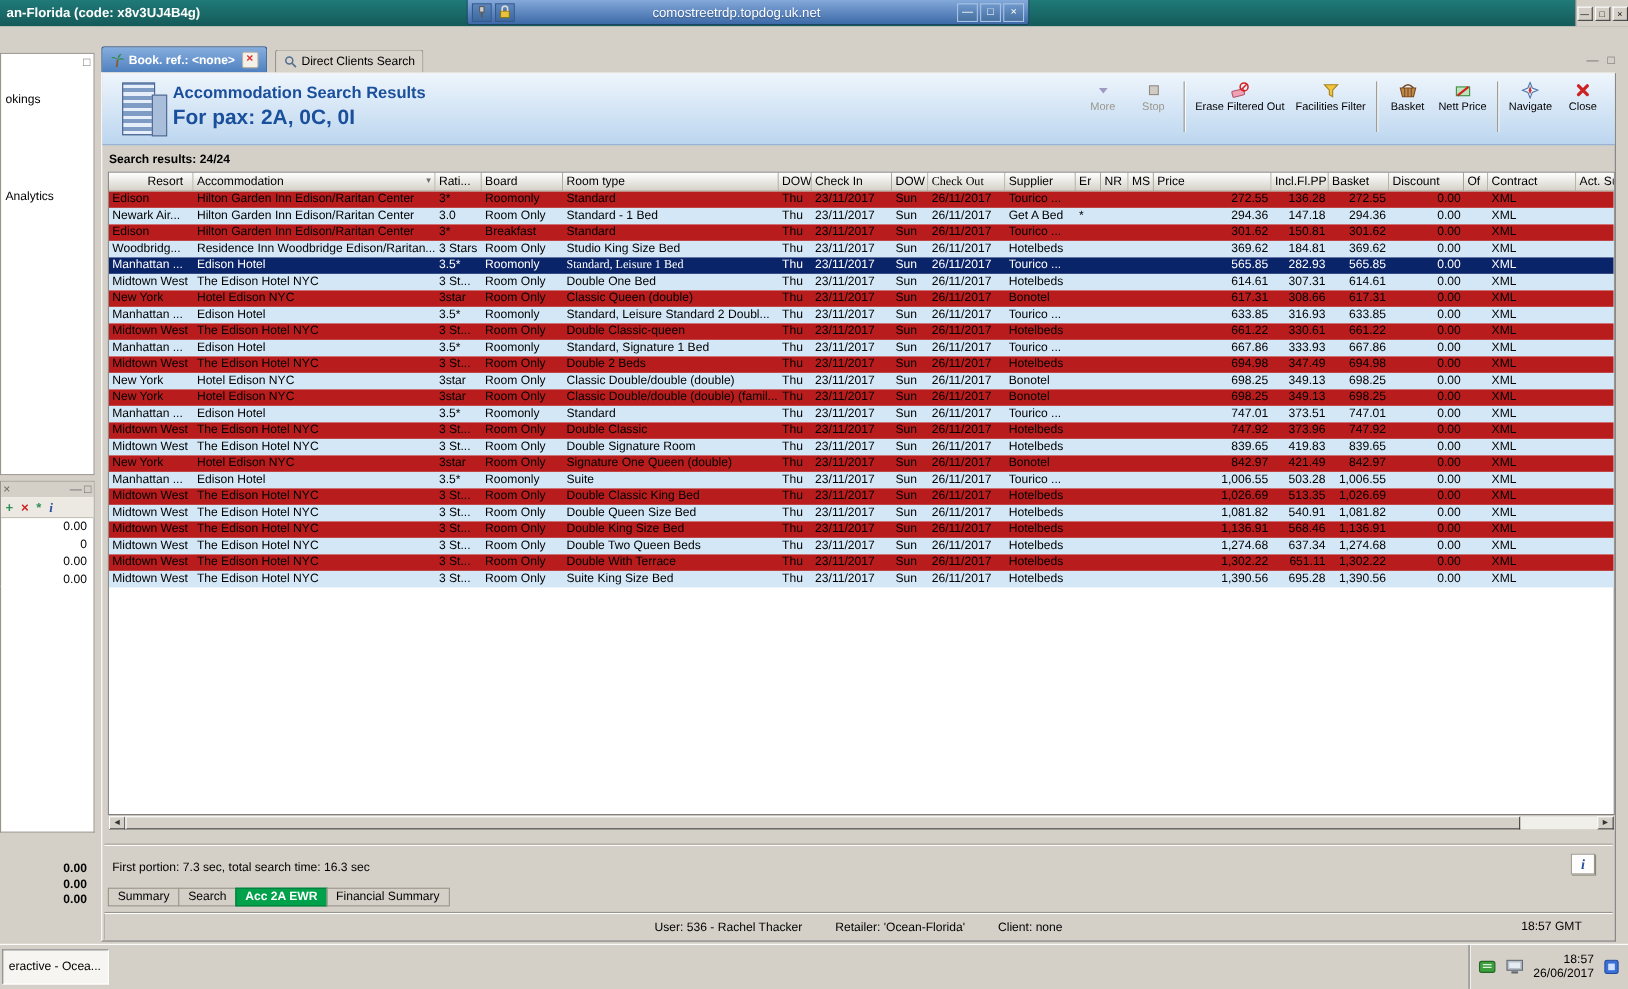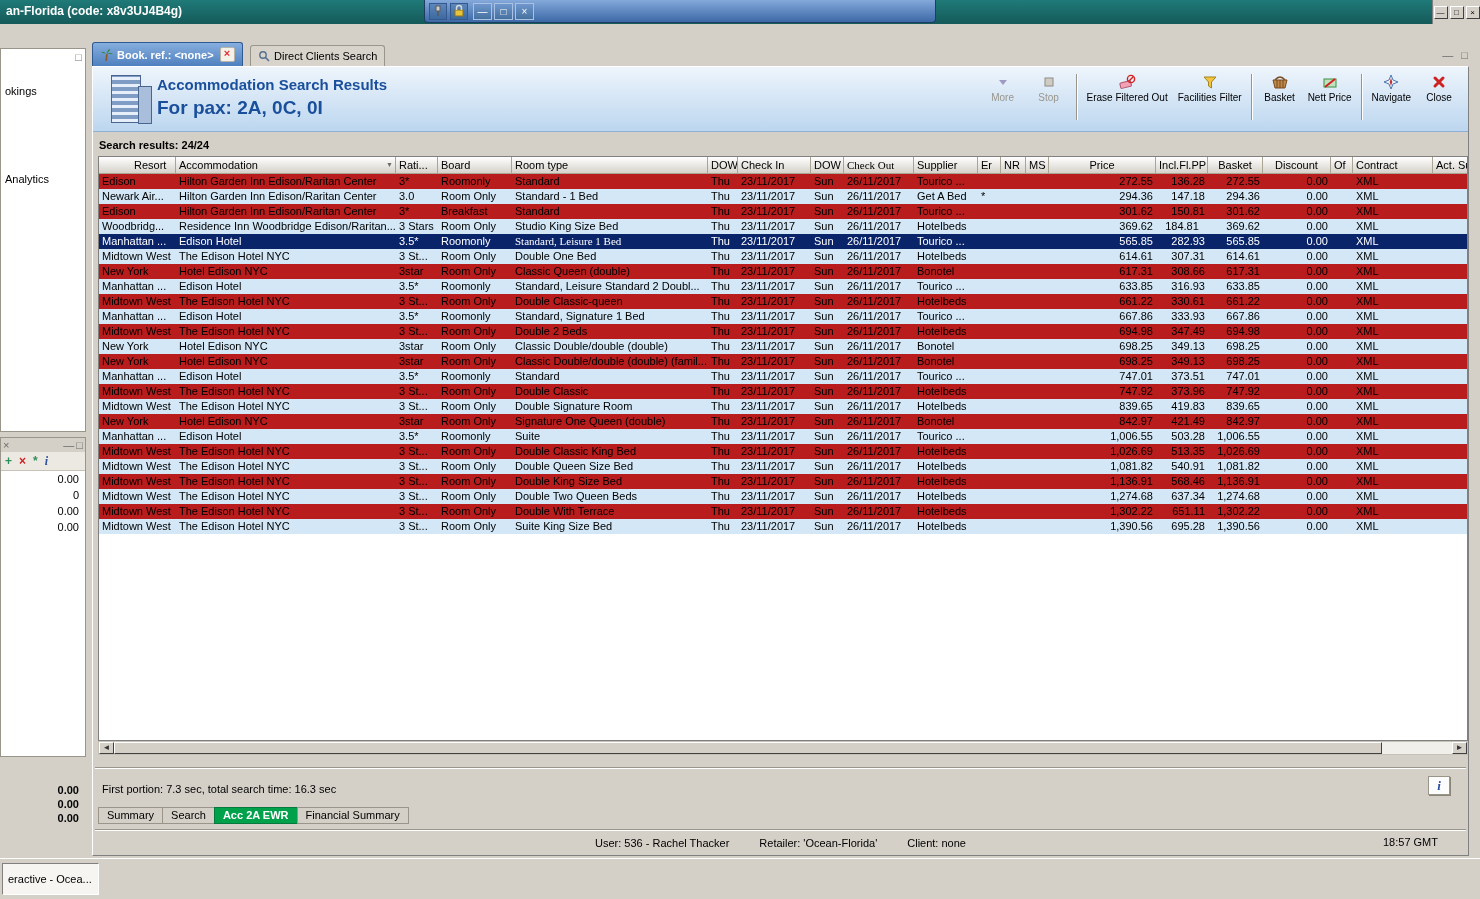--- a/index.html
+++ b/index.html
@@ -64,21 +64,21 @@
         min-width:36px;padding:2px 5px;font-size:10px;color:#000;text-align:center;white-space:nowrap;gap:2px}
   .tbtn.disabled{color:#9a968c}
   .tsep{width:0;height:46px;border-left:1px solid #9a958a;border-right:1px solid #fff;margin:2px 4px}
   .results-label{position:absolute;left:6px;top:72px;font-weight:bold}
   
   .table-wrap{position:absolute;left:5px;top:89px;width:1370px;height:585px;background:#fff;
               border:1px solid #808080;box-sizing:border-box;overflow:hidden}
   .thead{display:flex;height:17px}
   .th{box-sizing:border-box;flex:none;padding:2px 3px 0 3px;font-size:11px;white-space:nowrap;overflow:hidden;
       background:linear-gradient(#ffffff,#d6d2ca);border-right:1px solid #a9a494;border-bottom:1px solid #a9a494;position:relative}
-  .th.r{text-align:center}
+  .th.r{text-align:left}
   .funnel{position:absolute;right:2px;top:4px;font-size:7px;color:#6b6b6b}
   .tr{display:flex;height:15px;line-height:15px;background:#b91c1c}
   .tr.alt{background:var(--alt)}
   .tr.sel{background:var(--sel);color:#fff}
   .td{box-sizing:border-box;flex:none;padding:0 3px;font-size:11px;white-space:nowrap;overflow:hidden}
   .td.r{text-align:right}
   
   .hscroll{position:absolute;left:5px;top:674px;width:1370px;height:14px;background:#f1efe9;
            border:1px solid #c6c2b8;box-sizing:border-box;display:flex;align-items:center}
   .sb-arrow{flex:none;width:15px;height:12px;background:#d4d0c8;border:1px solid;border-color:#fff #404040 #404040 #fff;
@@ -121,20 +121,21 @@
           <rect x="4" y="2" width="4" height="5" fill="#cfcfcf" stroke="#5a5a5a"></rect>
           <line x1="6" y1="7" x2="6" y2="12" stroke="#5a5a5a" stroke-width="1.5"></line>
         </svg>
     </span>
     <span class="rdp-pin">
       <svg width="12" height="14">
           <rect x="2" y="6" width="8" height="6" fill="#e8c33c" stroke="#8a741f"></rect>
           <path d="M3.5 6 V4 a2.5 2.5 0 0 1 5 0 V6" fill="none" stroke="#d8d8d8" stroke-width="1.5"></path>
         </svg>
     </span>
+    <span class="rdp-title">comostreetrdp.topdog.uk.net</span>
     <span class="rdp-btn">—</span>
     <span class="rdp-btn">□</span>
     <span class="rdp-btn">×</span>
   </div>
   <div class="outer-controls">
     <span class="mini-winbtn">—</span>
     <span class="mini-winbtn">□</span>
     <span class="mini-winbtn">×</span>
   </div>
 </div>
@@ -365,21 +366,21 @@
             <div class="td" style="width: 196px;">Studio King Size Bed</div>
             <div class="td" style="width: 30px;">Thu</div>
             <div class="td" style="width: 73px;">23/11/2017</div>
             <div class="td" style="width: 33px;">Sun</div>
             <div class="td" style="width: 70px;">26/11/2017</div>
             <div class="td" style="width: 64px;">Hotelbeds</div>
             <div class="td" style="width: 23px;"></div>
             <div class="td" style="width: 25px;"></div>
             <div class="td" style="width: 23px;"></div>
             <div class="td r" style="width: 107px;">369.62</div>
-            <div class="td r" style="width: 52px; text-align: center;">184.81</div>
+            <div class="td r" style="width: 52px;">184.81</div>
             <div class="td r" style="width: 55px;">369.62</div>
             <div class="td r" style="width: 68px;">0.00</div>
             <div class="td" style="width: 22px;"></div>
             <div class="td" style="width: 80px;">XML</div>
             <div class="td" style="width: 60px;"></div>
           </div>
           <div class="tr sel">
             <div class="td" style="width: 77px;">Manhattan ...</div>
             <div class="td" style="width: 220px;">Edison Hotel</div>
             <div class="td" style="width: 42px;">3.5*</div>
@@ -845,13 +846,32 @@
       <span>Retailer: 'Ocean-Florida'</span>
       <span>Client: none</span>
       <span class="sb-time">18:57 GMT</span>
     </div>
 
   </div>
 </div>
 
 <div class="taskbar">
   <div class="task-btn">eractive - Ocea...</div>
+  <div class="tray">
+    <svg width="16" height="14">
+        <rect x="1" y="2" width="14" height="10" rx="2" fill="#3d9e3d" stroke="#246524"></rect>
+        <path d="M4 5 h8 M4 7.5 h8" stroke="#d8f0d8" stroke-width="1.2"></path>
+      </svg>
+    <svg width="16" height="14">
+        <rect x="1" y="1" width="14" height="9" fill="#b9c0c9" stroke="#5f6770"></rect>
+        <rect x="3" y="3" width="10" height="5" fill="#e4ecf4"></rect>
+        <rect x="5" y="11" width="6" height="2" fill="#5f6770"></rect>
+      </svg>
+    <div class="clock">
+      <div>18:57</div>
+      <div>26/06/2017</div>
+    </div>
+    <svg width="14" height="14">
+        <rect x="1" y="1" width="12" height="12" rx="2" fill="#3a6fd8" stroke="#234a9a"></rect>
+        <rect x="4" y="4" width="6" height="6" fill="#cfe0ff"></rect>
+      </svg>
+  </div>
 </div>
 
 </body></html>

